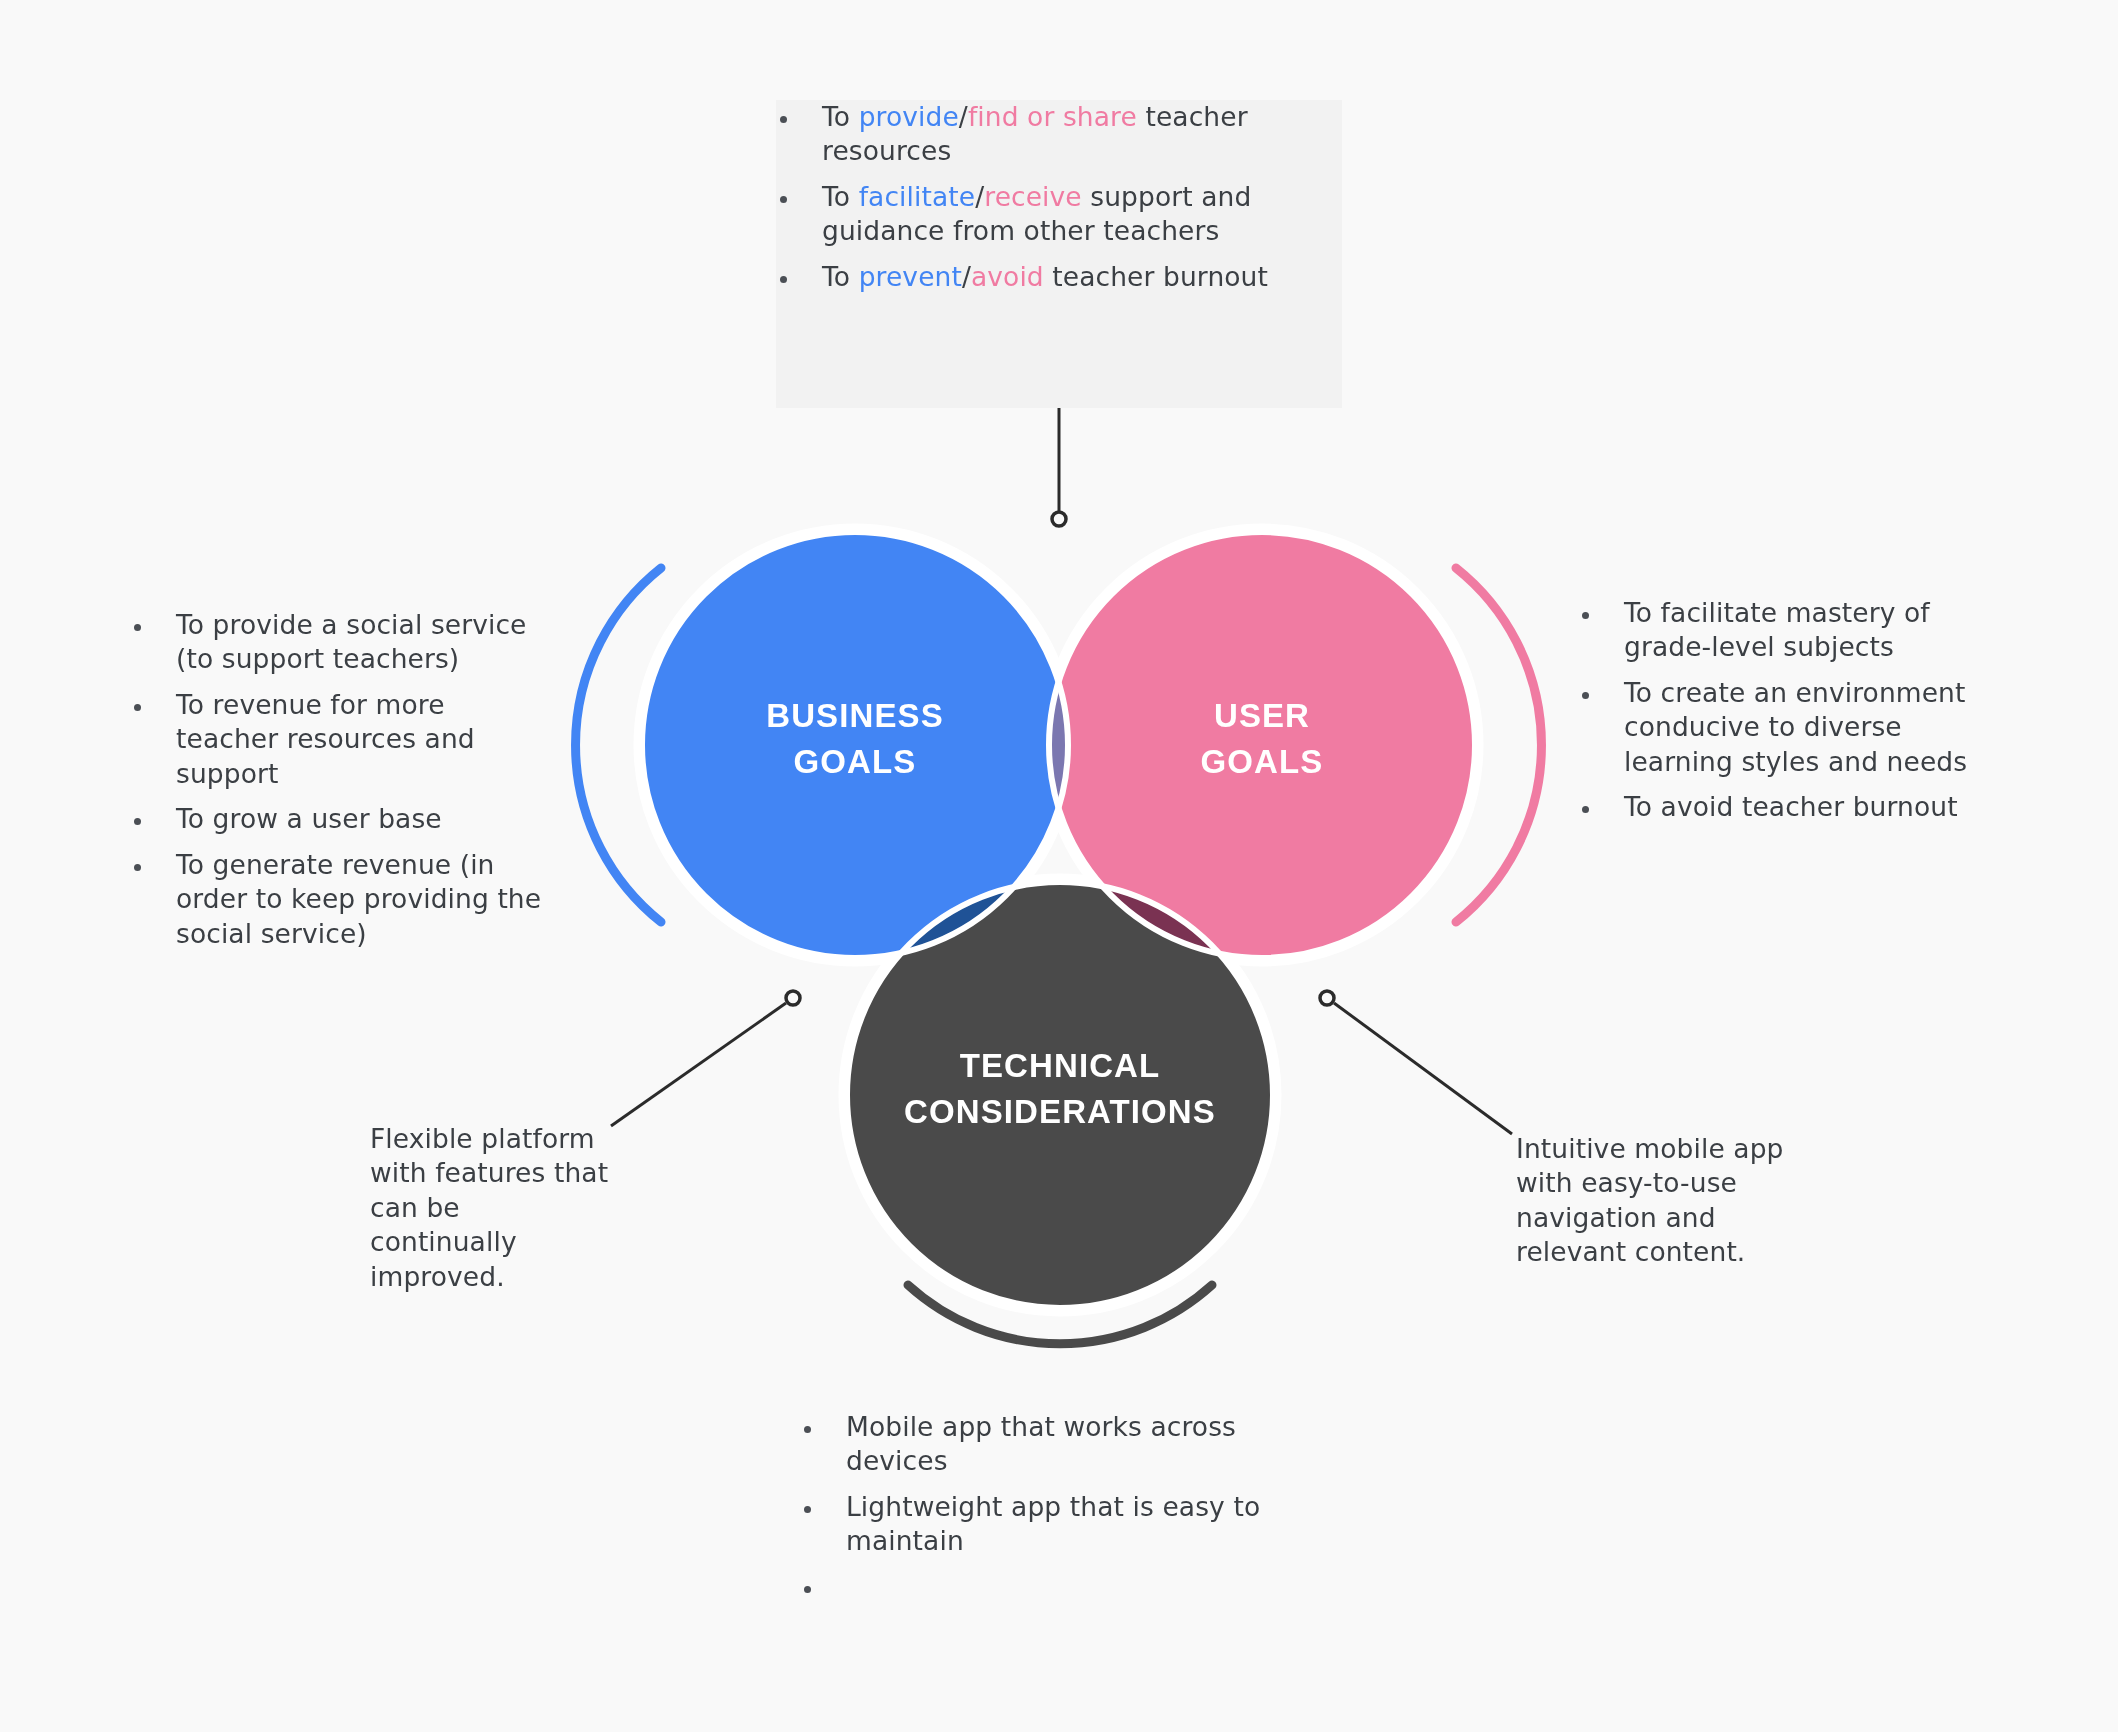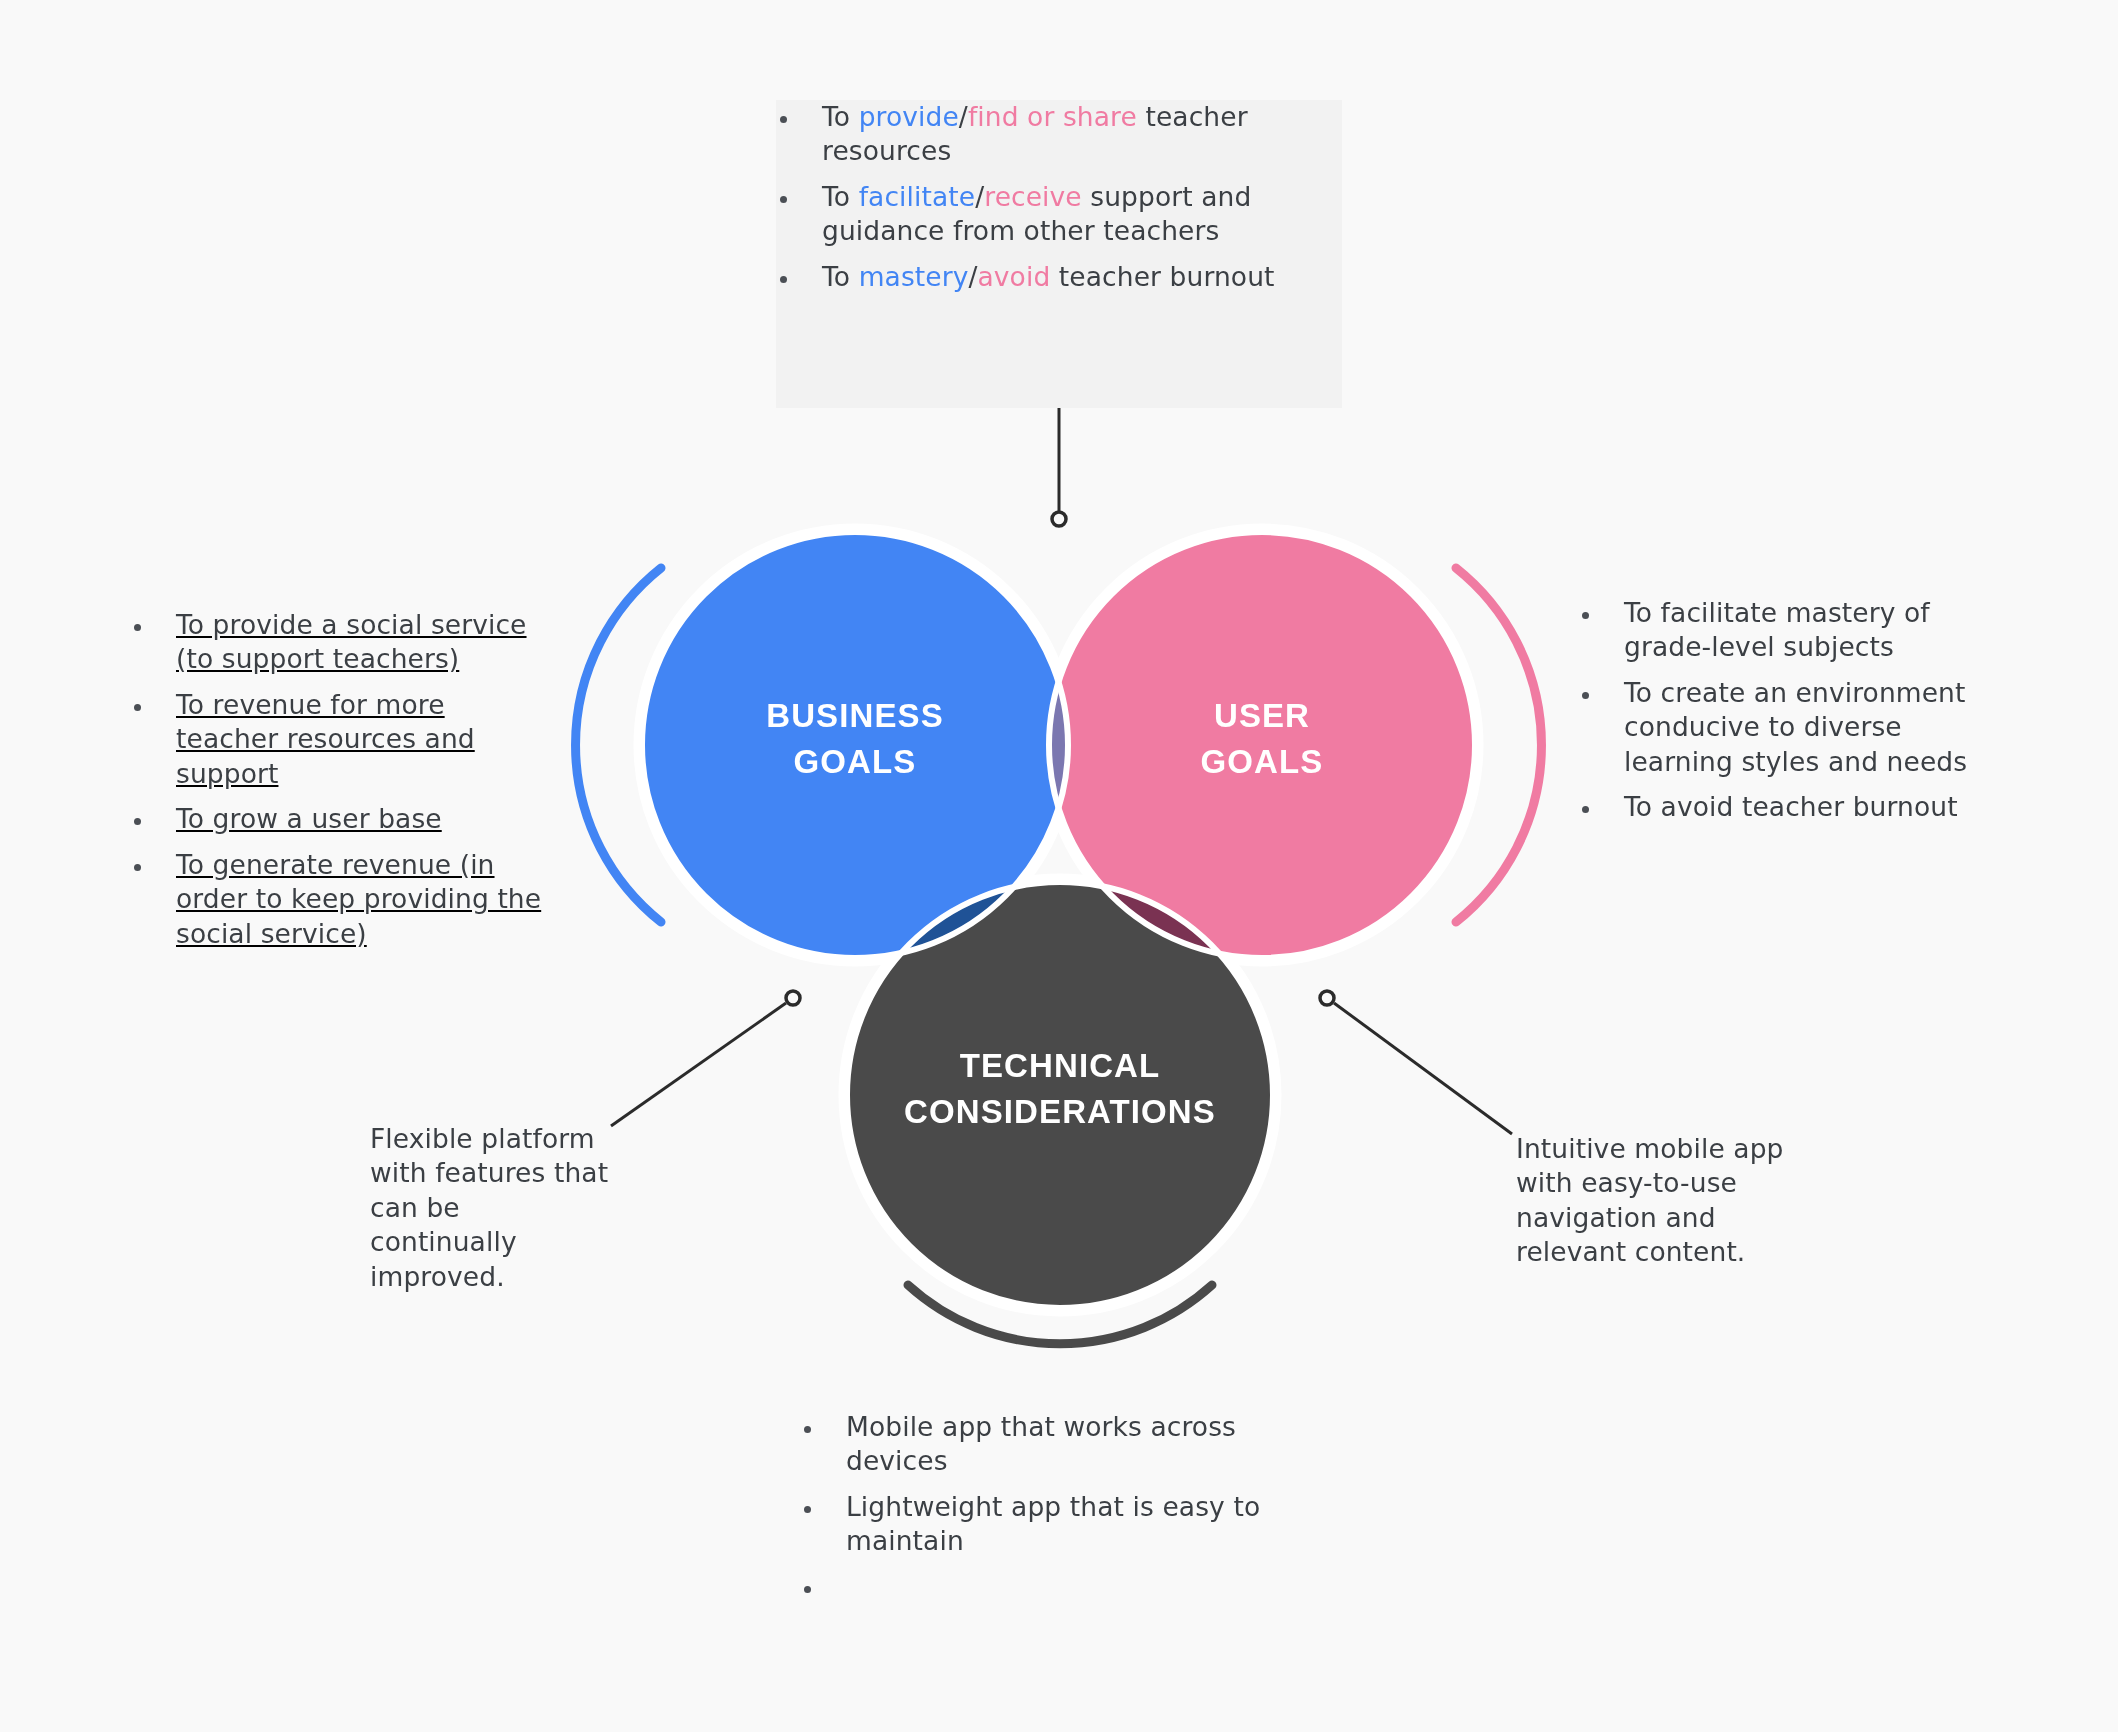--- a/index.html
+++ b/index.html
@@ -58,21 +58,20 @@
   .hl-blue { color: #4285f4; }
   .hl-pink { color: #f07ba2; }
   .sl { color: #3b3f44; }
 
   
   #left-list {
     position: absolute;
     left: 130px;
     top: 608px;
     width: 420px;
-    text-decoration: underline;
   }
   #right-list {
     position: absolute;
     left: 1578px;
     top: 596px;
     width: 430px;
   }
   #bottom-list {
     position: absolute;
     left: 800px;
@@ -119,21 +118,21 @@
 </style>
 </head>
 <body>
 
 <div class="stage">
 
   <div id="top-panel">
     <ul class="bullets" id="top-bullets">
         <li><span class="dot"></span><span class="sl">To </span><span class="hl-blue">provide</span><span class="sl">/</span><span class="hl-pink">find or share</span><span class="sl"> teacher resources</span></li>
         <li><span class="dot"></span><span class="sl">To </span><span class="hl-blue">facilitate</span><span class="sl">/</span><span class="hl-pink">receive</span><span class="sl"> support and guidance from other teachers</span></li>
-        <li><span class="dot"></span><span class="sl">To </span><span class="hl-blue">mastery</span><span class="sl">/</span><span class="hl-pink">avoid</span><span class="sl"> teacher burnout</span></li>
+        <li><span class="dot"></span><span class="sl">To </span><span class="hl-blue">prevent</span><span class="sl">/</span><span class="hl-pink">avoid</span><span class="sl"> teacher burnout</span></li>
       </ul>
   </div>
 
   <svg id="venn" viewBox="0 0 2118 1732">
     <defs>
       <clipPath id="clipBlue">
           <circle cx="855" cy="745" r="213"></circle>
         </clipPath>
       <clipPath id="clipPink">
           <circle cx="1262" cy="745" r="213"></circle>

